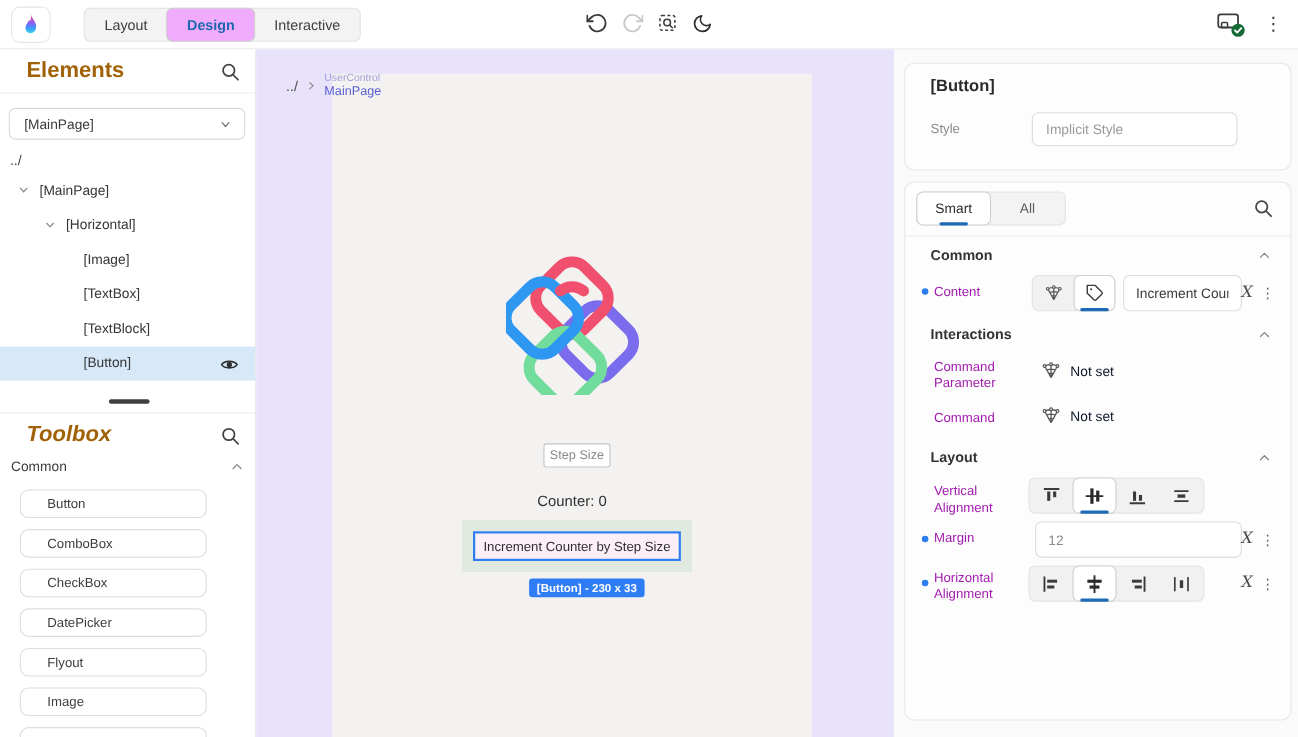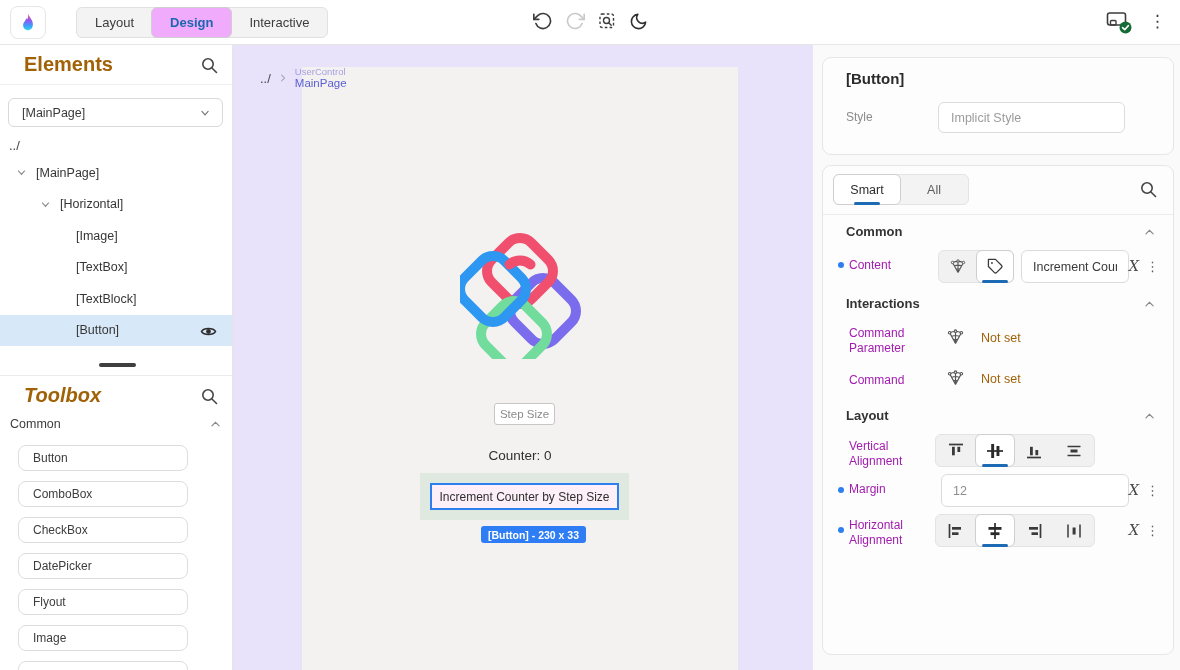--- a/index.html
+++ b/index.html
@@ -28,21 +28,21 @@
   .tree-row .tw { position:absolute; }
   .tree-row.selected { background:#d7e8f8; }
   .tree-chev0 { left:16px; } .tree-lab0 { left:36px; }
   .tree-chev1 { left:40px; } .tree-lab1 { left:60px; }
   .tree-lab2 { left:76px; }
   .tree-eye { right:16px; top:8px; }
   .split-handle { position:absolute; left:99px; top:318px; width:37px; height:4px; border-radius:2px; background:#3f3f3f; }
   .tb-header { position:absolute; left:0; top:330px; width:232px; height:40px; display:flex; align-items:center; justify-content:space-between; padding:0 14px 0 24px; border-top:1px solid #ececec;font-style:italic; }
   .tb-section { position:absolute; left:10px; top:372px; width:212px; display:flex; align-items:center; justify-content:space-between; font-size:12.5px; color:#3d3d3d; }
   .tb-items { position:absolute; left:18px; top:400px; width:170px; }
-  .tb-item { height:26px; margin-bottom:10px; border:1px solid #ddd; border-radius:8px; background:#fff; display:flex; align-items:center; padding-left:14px; font-size:12px; color:#3d3d3d; }
+  .tb-item { height:26px; margin-bottom:10px; border:1px solid #ddd; border-radius:8px; background:#fff; display:flex; align-items:center; padding-left:24px; font-size:12px; color:#3d3d3d; }
 
   
   .canvas { position:absolute; left:233px; top:45px; width:580px; height:625px; background:#e8e2fa; }
   .crumb { position:absolute; left:27px; top:22px; display:flex; align-items:center; gap:7px; z-index:5; }
   .crumb-root { font-size:13px; color:#4a4a4a; }
   .crumb-stack { display:flex; flex-direction:column; line-height:1.05; }
   .crumb-type { font-size:9.5px; color:#a79fe0; }
   .crumb-name { font-size:11.5px; color:#5a5fd0; }
   .app { position:absolute; left:69px; top:22px; width:436px; height:603px; background:#f3f2f1; }
   .app-logo { position:absolute; left:158px; top:166px; }
@@ -73,21 +73,21 @@
   .prop-label { position:absolute; left:26px; font-size:12px; color:#a21caf; line-height:15px; width:82px; }
   .blue-dot { position:absolute; left:15px; width:6px; height:6px; border-radius:50%; background:#2d7ff0; }
   .seg-group { position:absolute; background:#f1f1f1; border:1px solid #e3e3e3; border-radius:6px; display:flex; height:33px; }
   .seg { width:40px; display:flex; align-items:center; justify-content:center; position:relative; color:#3a3a3a; }
   .seg.active { background:#fff; border:1px solid #cfcfcf; border-radius:6px; margin:-1px; }
   .seg38 { width:38px; }
   .prop-input { position:absolute; height:33px; border:1px solid #dcdcdc; border-radius:6px; background:#fff; padding:0 11px; font-size:12.5px; color:#8c8c8c; font-family:"Liberation Sans", sans-serif; }
   .xdots { position:absolute; right:14px; display:flex; align-items:center; gap:7px; }
   .xglyph { font-family:"DejaVu Serif", serif; font-style:italic; font-size:14.5px; color:#4a4a4a; }
   .xdots .vdots { font-size:13px; color:#5a5a5a; }
-  .notset { position:absolute; left:158px; font-size:12.5px; color:#a16207; }
+  .notset { position:absolute; left:150px; font-size:12.5px; color:#0f172a; }
   .row-icon { position:absolute; left:124px; }
 </style>
 </head>
 <body>
 
 <svg width="0" height="0" style="position:absolute">
   <defs>
     <linearGradient id="flameGrad" x1="0" y1="0" x2="0" y2="1">
       <stop offset="0" stop-color="#ef4d7a"></stop>
         <stop offset="0.45" stop-color="#8a5cf5"></stop>

